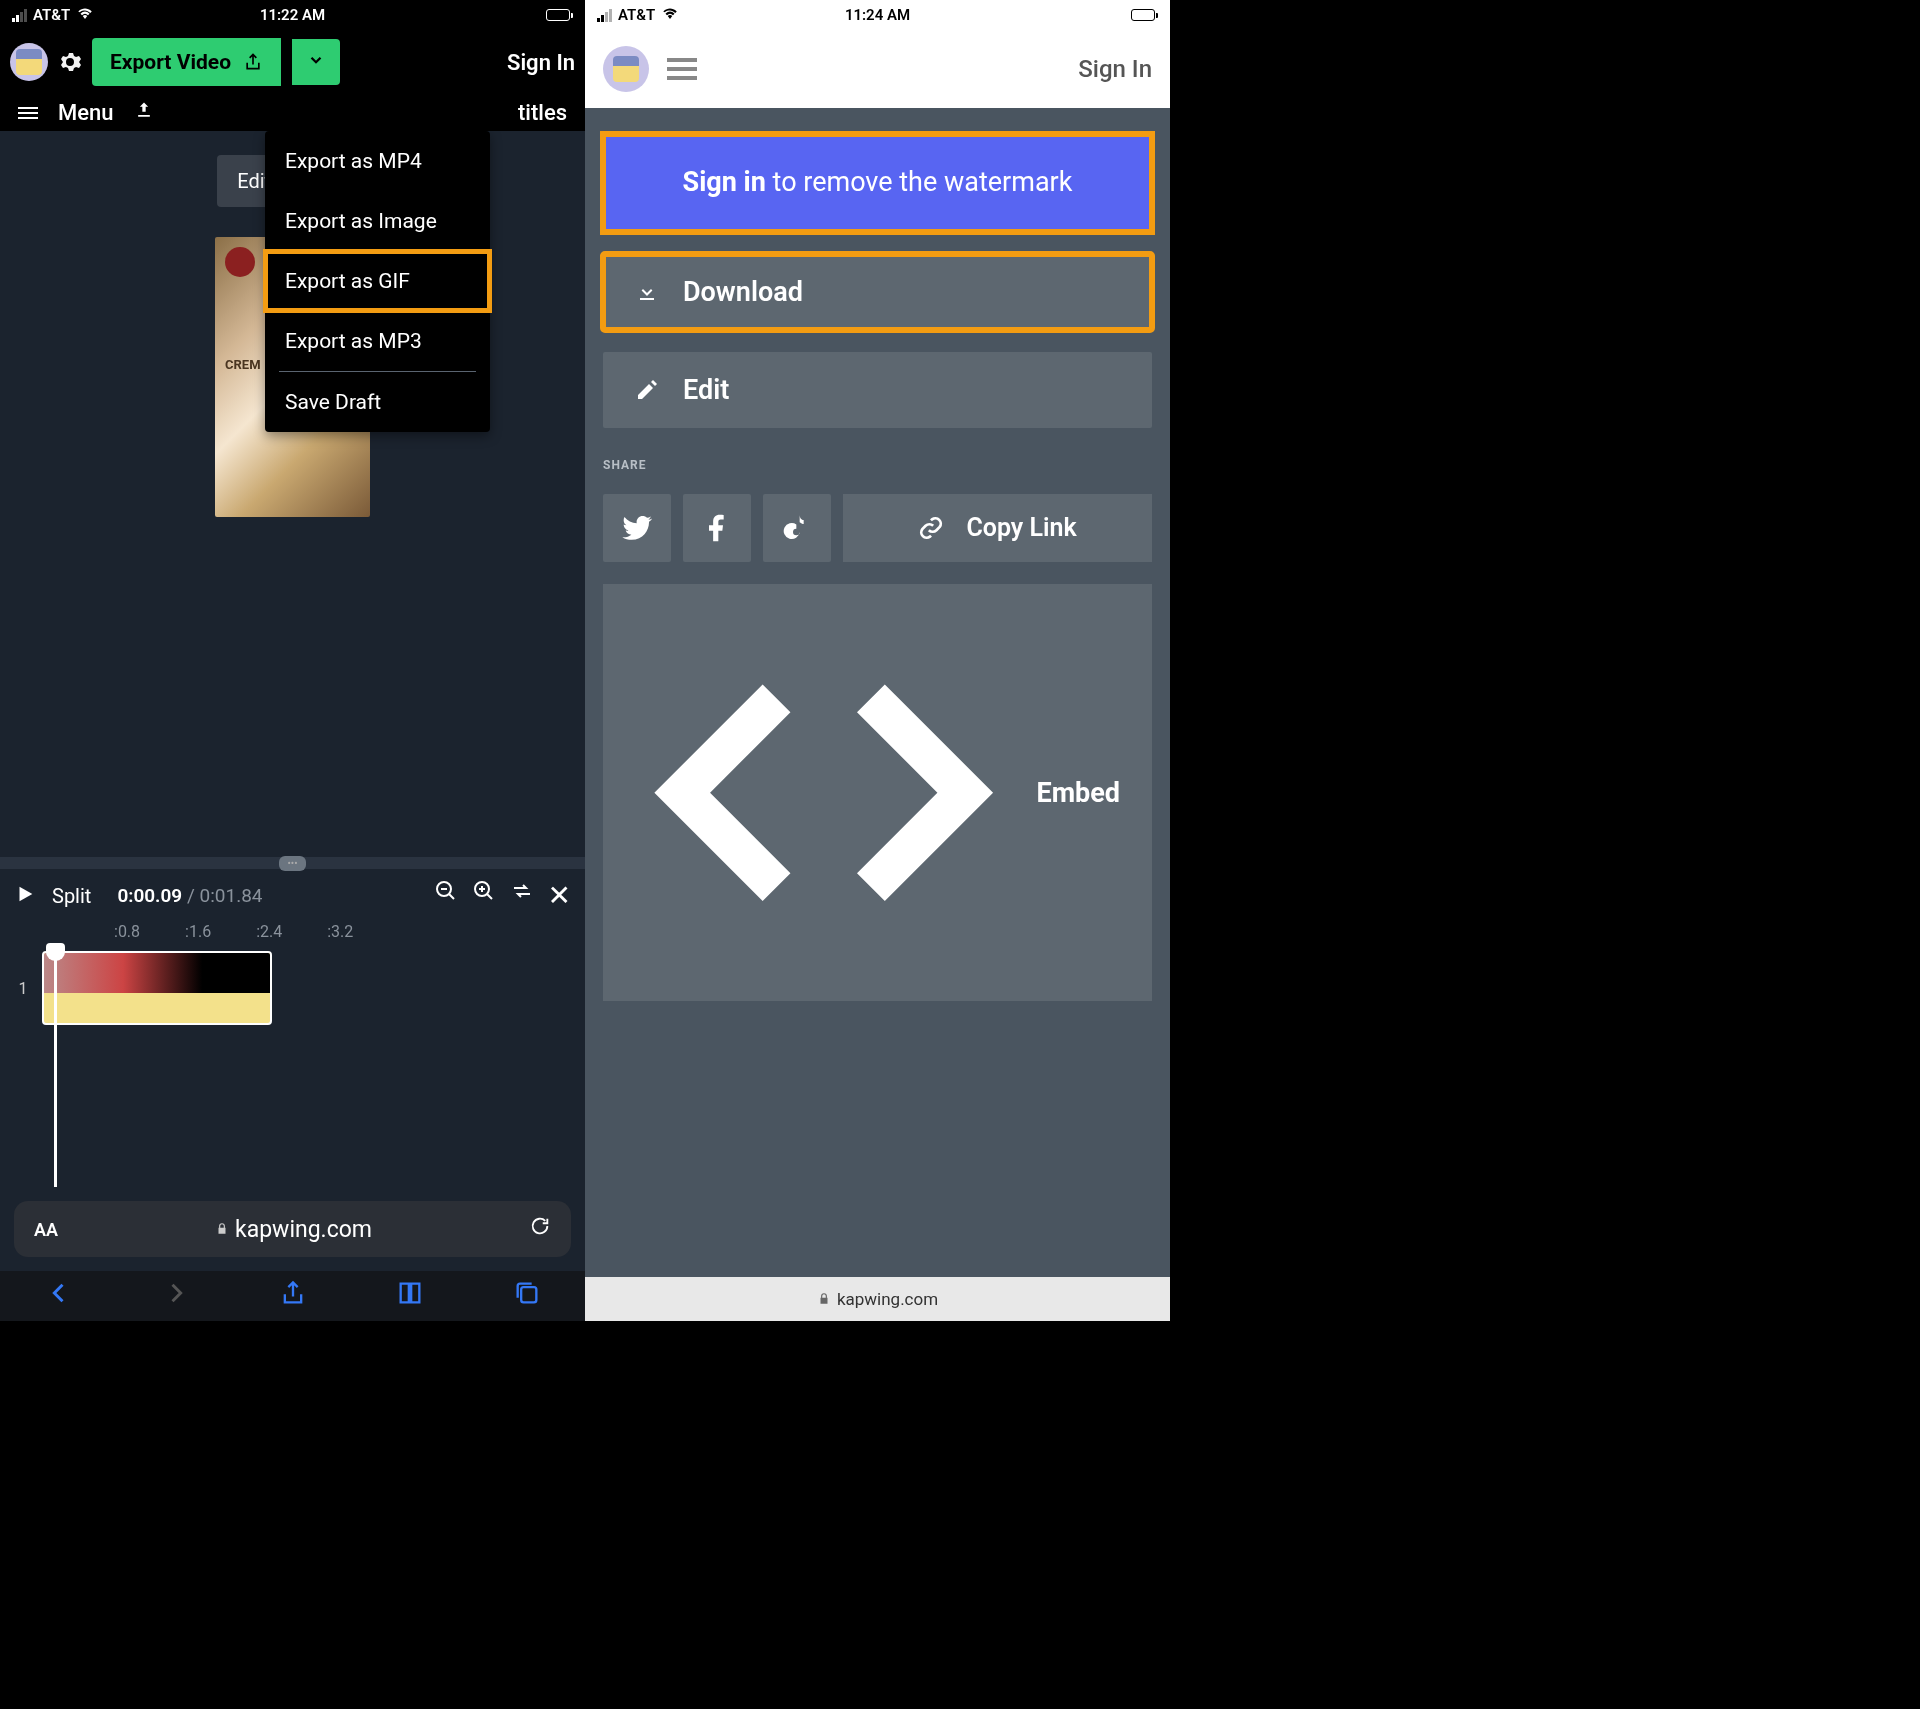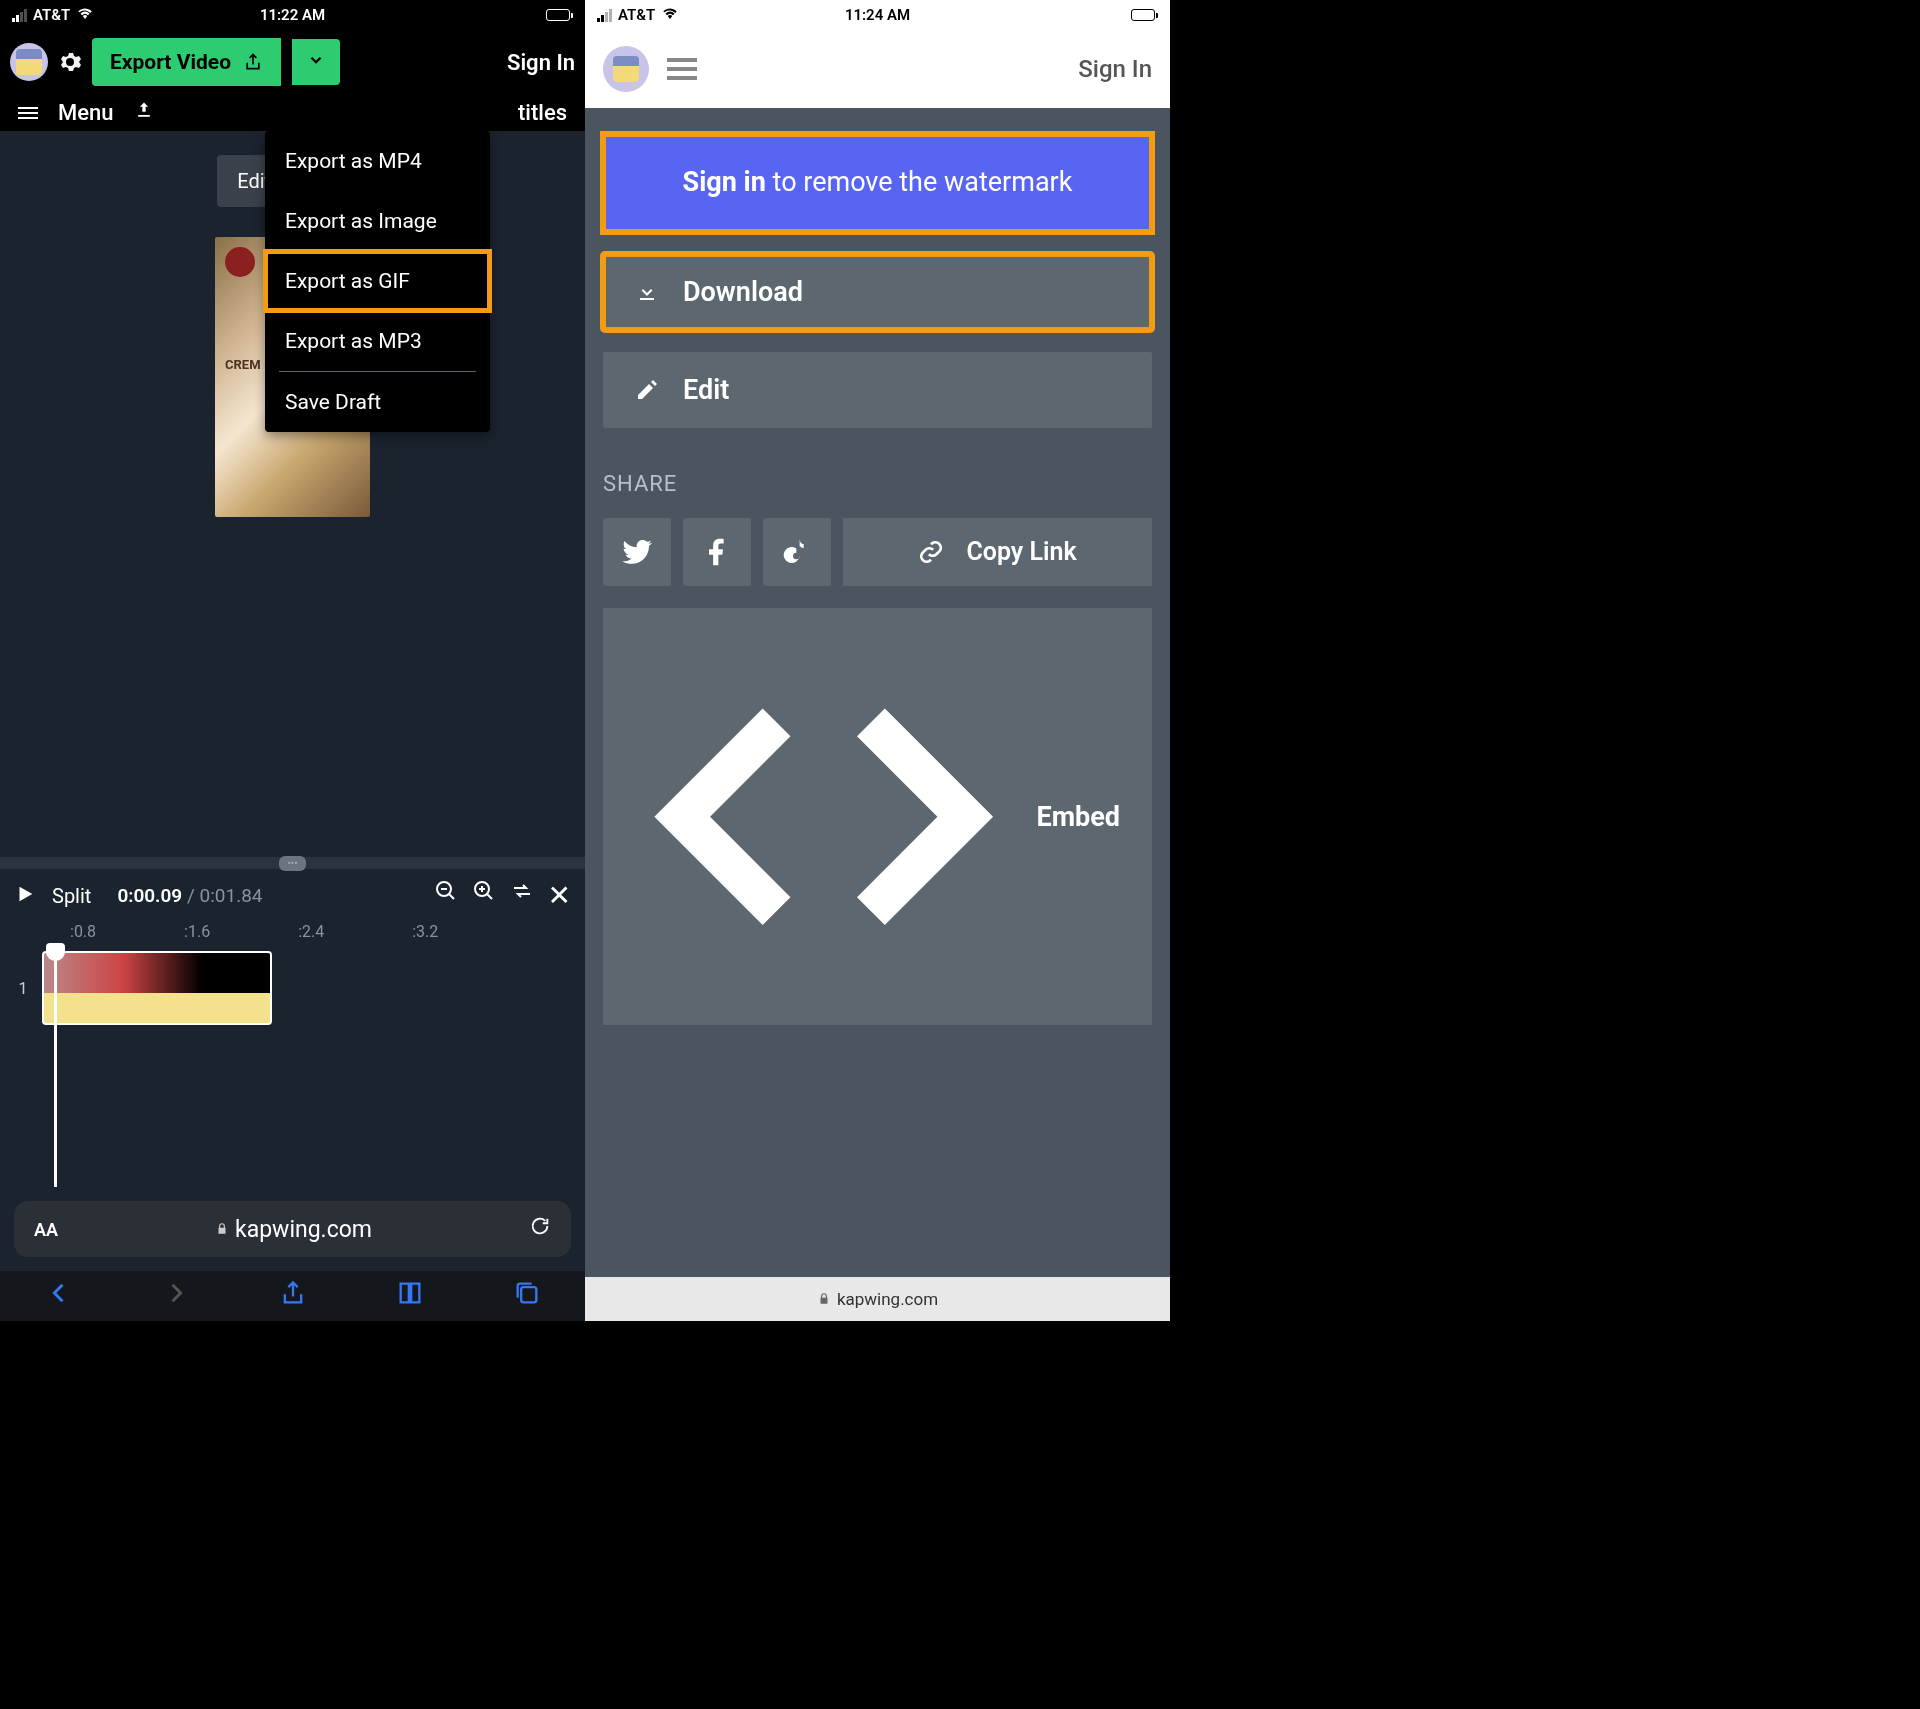--- a/index.html
+++ b/index.html
@@ -59,21 +59,21 @@
   .scrubber { height:12px; background:#2a3340; position:relative; display:flex; align-items:center; justify-content:center;}
   .scrubber-handle{background:#6b7580;border-radius:6px;padding:2px 8px;font-size:10px;color:#aaa;}
   .timeline-controls { display:flex; align-items:center; padding:10px 14px; gap:16px; color:#fff;}
   .play-btn svg{width:22px;height:22px;}
   .split-btn { font-size:20px;}
   .timecode { font-size:19px; font-weight:600; margin-left:10px;}
   .timecode .total{color:#8a929c;font-weight:400;}
   .zoom-icons { display:flex; gap:14px; margin-left:auto;}
   .zoom-icons > *{cursor:pointer;}
   .close-tl{font-size:28px;font-weight:300;}
-  .ruler { display:flex; padding-left:70px; gap:88px; color:#8a929c; font-size:16px; padding-bottom:6px;}
+  .ruler { display:flex; padding-left:114px; gap:45px; color:#8a929c; font-size:16px; padding-bottom:6px;}
   .ruler span::before{content:':';}
   .track-row { display:flex; align-items:center; padding:4px 10px 20px;}
   .track-num { width:26px; text-align:center; color:#ccc; font-size:16px;}
   .track-clip { margin-left:6px; width:230px; height:74px; background:#f3e18b; border:2px solid #fff; border-radius:4px; position:relative; overflow:hidden;}
   .track-clip-thumb{height:40px;background:linear-gradient(90deg,#b88 0%,#c44 35%,#000 70%);}
   .playhead{position:absolute;left:54px;top:0;bottom:0;width:3px;background:#fff;}
   .playhead::before{content:'';position:absolute;top:-4px;left:-8px;width:19px;height:18px;background:#fff;border-radius:4px 4px 50% 50%;}
   .timeline-tracks{position:relative;height:240px;}
 
   
@@ -91,21 +91,21 @@
   .hamburger{display:flex;flex-direction:column;gap:5px;cursor:pointer;}
   .hamburger span{width:30px;height:4px;background:#888;}
   .signin-right{margin-left:auto;color:#555;font-size:24px;font-weight:500;cursor:pointer;}
 
   .right-body{flex:1;padding:26px 18px;display:flex;flex-direction:column;gap:22px;overflow:hidden;}
   .signin-banner{background:#5865f2;color:#fff;text-align:center;padding:30px 20px;font-size:27px;line-height:1.4;outline:6px solid #f39c12;outline-offset:-3px;cursor:pointer;}
   .signin-banner b{font-weight:700;}
   .action-btn{background:#5d6770;color:#fff;display:flex;align-items:center;gap:24px;padding:22px 32px;font-size:27px;font-weight:600;border-radius:2px;cursor:pointer;}
   .action-btn.highlighted{outline:6px solid #f39c12;outline-offset:-3px;}
   .action-btn svg{width:24px;height:24px;}
-  .share-label{color:#b8bfc6;font-size:22px;letter-spacing:1px;font-weight:400;margin-top:21px;}
+  .share-label{color:#b8bfc6;font-size:12px;letter-spacing:1px;font-weight:700;margin-top:8px;}
   .share-row{display:flex;gap:12px;}
   .share-square{background:#5d6770;width:68px;height:68px;display:flex;align-items:center;justify-content:center;border-radius:2px;cursor:pointer;}
   .share-square svg{width:32px;height:32px;fill:#fff;}
   .copylink{flex:1;background:#5d6770;display:flex;align-items:center;justify-content:center;gap:22px;color:#fff;font-size:25px;font-weight:600;cursor:pointer;}
   .embed-btn{background:#5d6770;display:flex;align-items:center;gap:24px;padding:20px 32px;color:#fff;font-size:27px;font-weight:700;cursor:pointer;}
   .right-safari{background:#e8e8e8;padding:12px;text-align:center;color:#333;font-size:17px;display:flex;align-items:center;justify-content:center;gap:6px;}
 </style>
 </head>
 <body>
 

